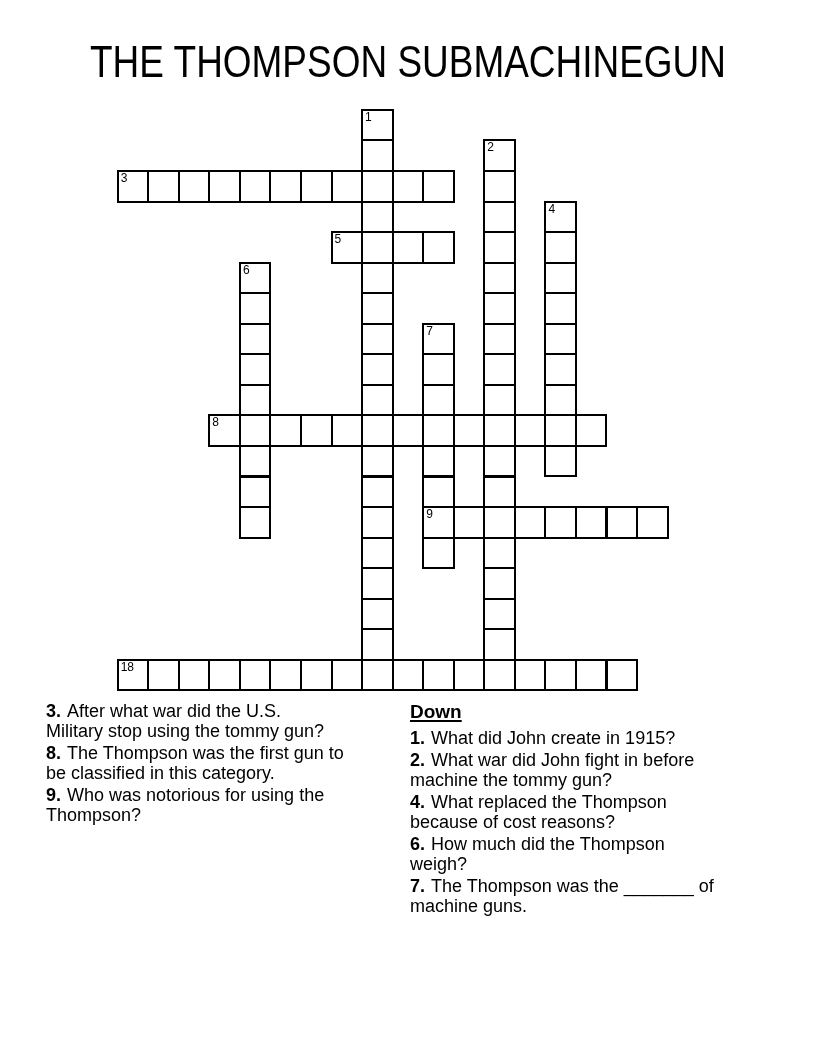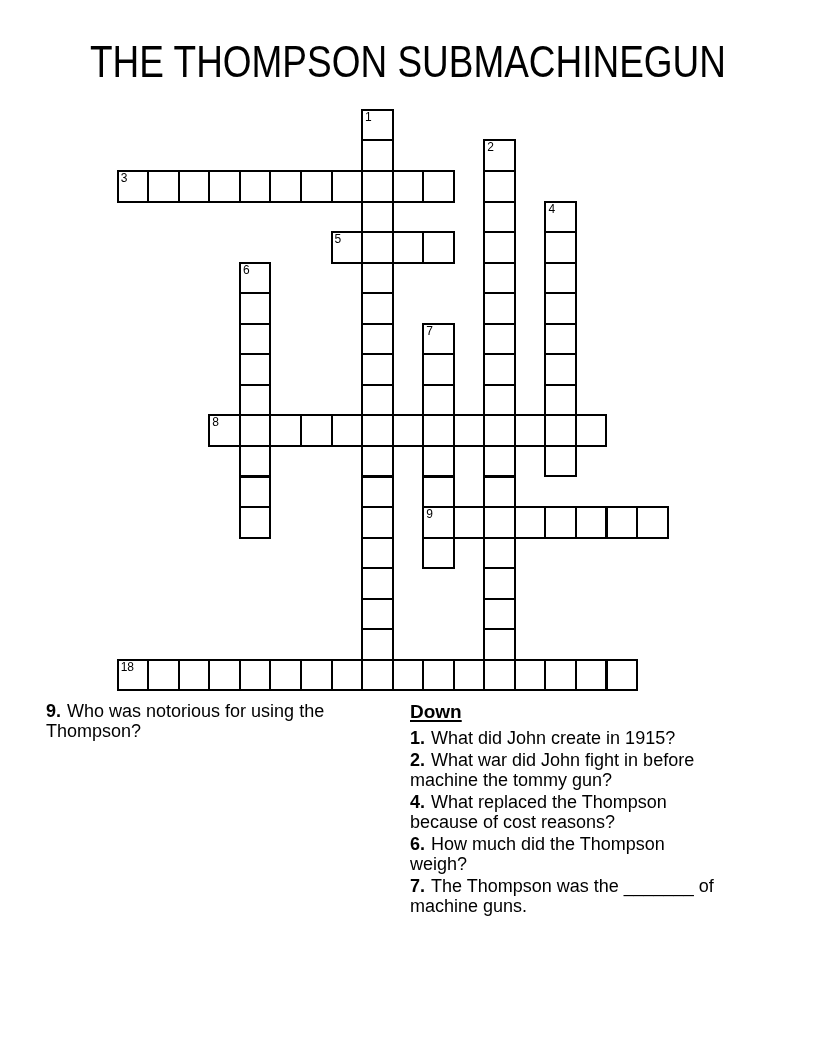--- a/index.html
+++ b/index.html
@@ -190,20 +190,24 @@
       <div class="cell" style="left: 422.2px; top: 658.8px;"></div>
       <div class="cell" style="left: 452.75px; top: 658.8px;"></div>
       <div class="cell" style="left: 513.85px; top: 658.8px;"></div>
       <div class="cell" style="left: 544.4px; top: 658.8px;"></div>
       <div class="cell" style="left: 574.95px; top: 658.8px;"></div>
       <div class="cell" style="left: 605.5px; top: 658.8px;"></div>
     </div>
 
   <div class="clues-col col-across">
     <div id="across-list">
+        <div class="clue"><span class="cnum">3.</span><span class="ctext">After what war did the U.S.
+Military stop using the tommy gun?</span></div>
+        <div class="clue"><span class="cnum">8.</span><span class="ctext">The Thompson was the first gun to
+be classified in this category.</span></div>
         <div class="clue"><span class="cnum">9.</span><span class="ctext">Who was notorious for using the
 Thompson?</span></div>
       </div>
   </div>
 
   <div class="clues-col col-down">
     <div class="clues-header">Down</div>
     <div id="down-list">
         <div class="clue"><span class="cnum">1.</span><span class="ctext">What did John create in 1915?</span></div>
         <div class="clue"><span class="cnum">2.</span><span class="ctext">What war did John fight in before

